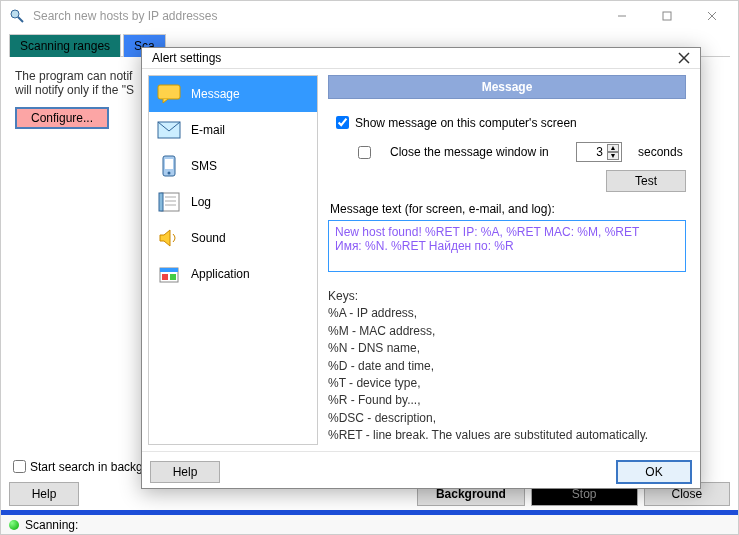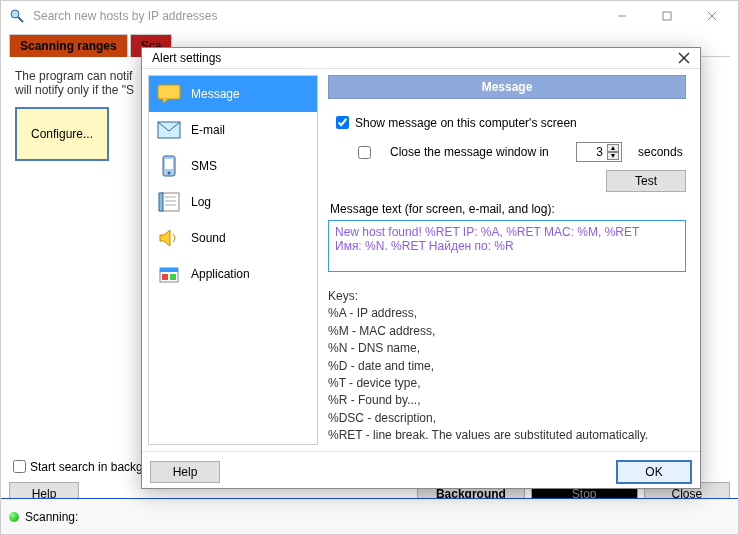--- a/index.html
+++ b/index.html
@@ -7,36 +7,36 @@
 
 .main-window { width: 739px; height: 535px; border: 1px solid #ccc; position: relative; background: #fff; }
 .titlebar { height: 30px; display: flex; align-items: center; padding: 0 4px 0 8px; background: #fff; }
 .titlebar .icon { width: 16px; height: 16px; margin-right: 8px; display:flex; align-items:center; justify-content:center;}
 .titlebar .title { color: #999; flex: 1; }
 .win-controls { display: flex; }
 .win-btn { width: 45px; height: 28px; display: flex; align-items: center; justify-content: center; color: #888; }
 .win-btn svg { stroke: #888; }
 
 .tabs-row { display: flex; margin: 2px 8px 0 8px; border-bottom: 1px solid #ccc; }
-.tab { padding: 4px 10px; border: 1px solid #ccc; border-bottom: none; margin-right: 2px; background: #b91c1c; position: relative; top: 1px; }
-.tab.active { background: #c2410c; font-weight: bold; }
+.tab { padding: 4px 10px; border: 1px solid #ccc; border-bottom: none; margin-right: 2px; background: #3b82f6; position: relative; top: 1px; }
+.tab.active { background: #0f766e; font-weight: normal; }
 
 .main-body { padding: 12px 14px; color: #333; }
-.configure-btn { margin-top: 10px; padding: 18px 14px; border: 2px solid #4a7ebb; background: #fef9c3; }
+.configure-btn { margin-top: 10px; padding: 2px 14px; border: 2px solid #4a7ebb; background: #fca5a5; }
 
 .bottom-area { position: absolute; left: 8px; right: 8px; bottom: 28px; }
 .checkbox-row { display: flex; align-items: center; margin-bottom: 6px; }
 .checkbox-row input { margin-right: 4px; }
 .btn-row { display: flex; gap: 6px; }
 .btn { padding: 4px 0; border: 1px solid #adadad; background: #e1e1e1; text-align: center; }
 .btn.wide { flex:1; }
 .btn.help { width: 70px; }
 .btn.disabled { color: #999; background: #000000; }
 
-.statusbar { position: absolute; bottom: 0; left: 0; right: 0; height: 36px; border-top: 1px solid #1d4ed8; display: flex; align-items: center; padding: 0 8px; background: #f8f8f8; }
+.statusbar { position: absolute; bottom: 0; left: 0; right: 0; height: 24px; border-top: 5px solid #1d4ed8; display: flex; align-items: center; padding: 0 8px; background: #f8f8f8; }
 .status-dot { width: 10px; height: 10px; border-radius: 50%; background: radial-gradient(circle at 30% 30%, #8f8, #0a0); margin-right: 6px; }
 
 
 .dialog { position: absolute; left: 140px; top: 46px; width: 560px; height: 442px; background: #fff; border: 1px solid #888; box-shadow: 0 4px 20px rgba(0,0,0,0.3); display:flex; flex-direction:column; }
 .dlg-title { height: 26px; display: flex; align-items: center; padding: 0 6px 0 10px; gap: 27px; }
 .dlg-title span { flex: 1; }
 .dlg-close { width: 20px; height: 20px; display: flex; align-items: center; justify-content: center; }
 .dlg-body { flex: 1; border-top: 1px solid #e0e0e0; display: flex; }
 .sidebar { width: 170px; border: 1px solid #ccc; margin: 6px; background: #fff; }
 .s-item { display: flex; align-items: center; padding: 6px 8px; gap: 10px; }

